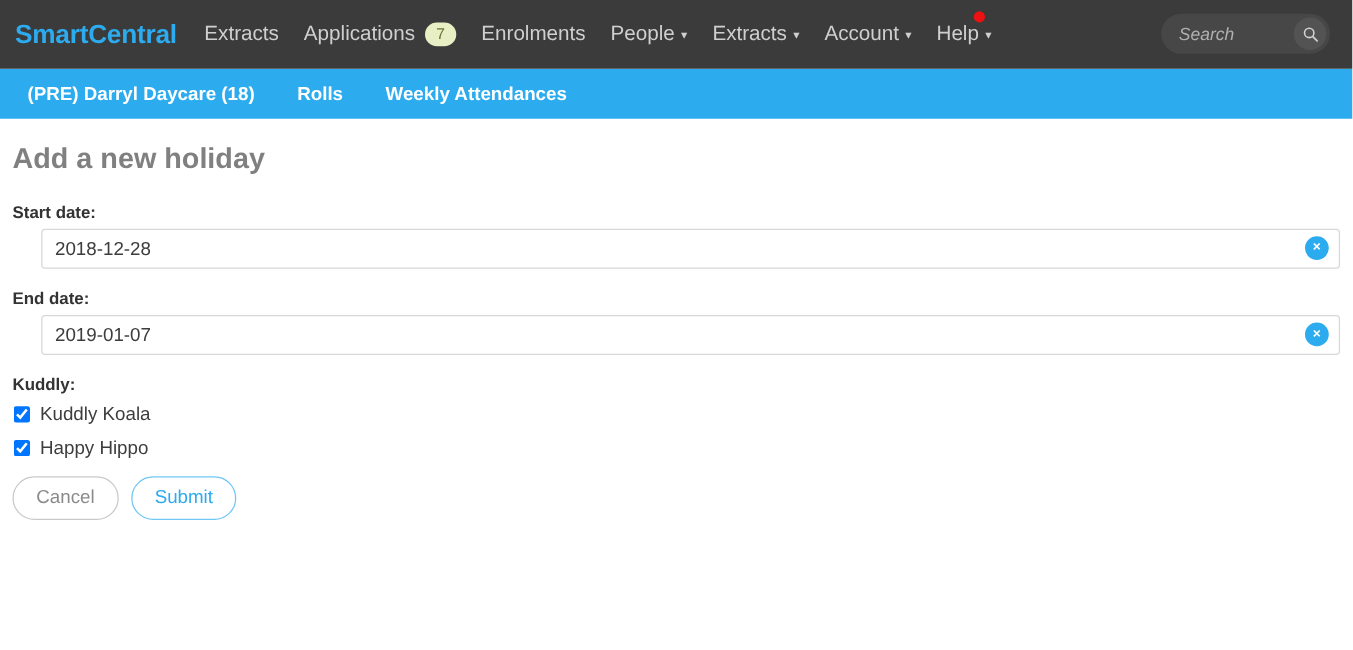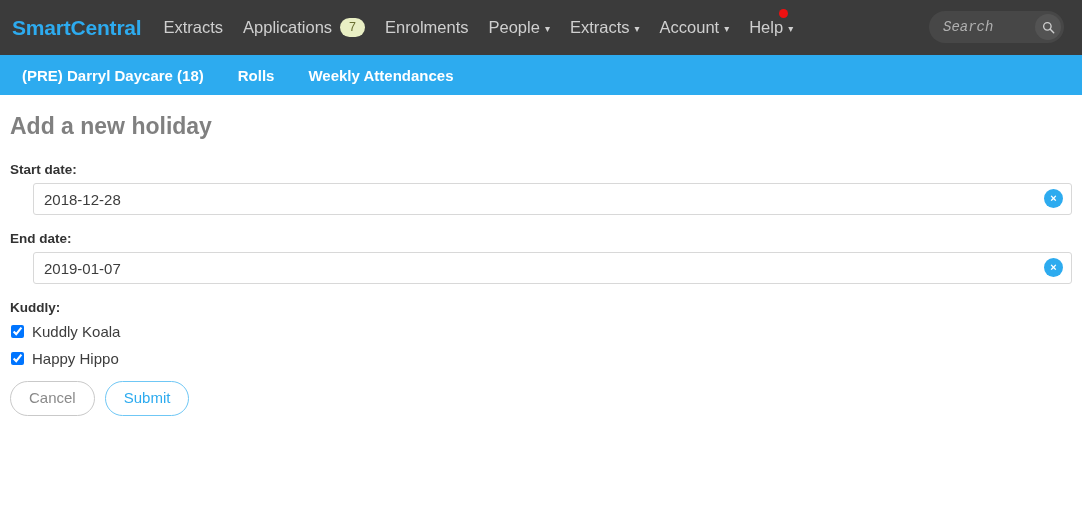--- a/index.html
+++ b/index.html
@@ -85,21 +85,21 @@
     display: flex;
     align-items: center;
   }
   .search-input {
     background: transparent;
     border: none;
     outline: none;
     color: #b9b9b9;
     font-style: italic;
     font-size: 14px;
-    font-family: Liberation Mono, monospace;
+    font-family: Liberation Sans, sans-serif;
     padding-left: 14px;
     width: 90px;
   }
   .search-input::placeholder {
     color: #b0b0b0;
     font-style: italic;
     opacity: 1;
   }
   .search-btn {
     position: absolute;

